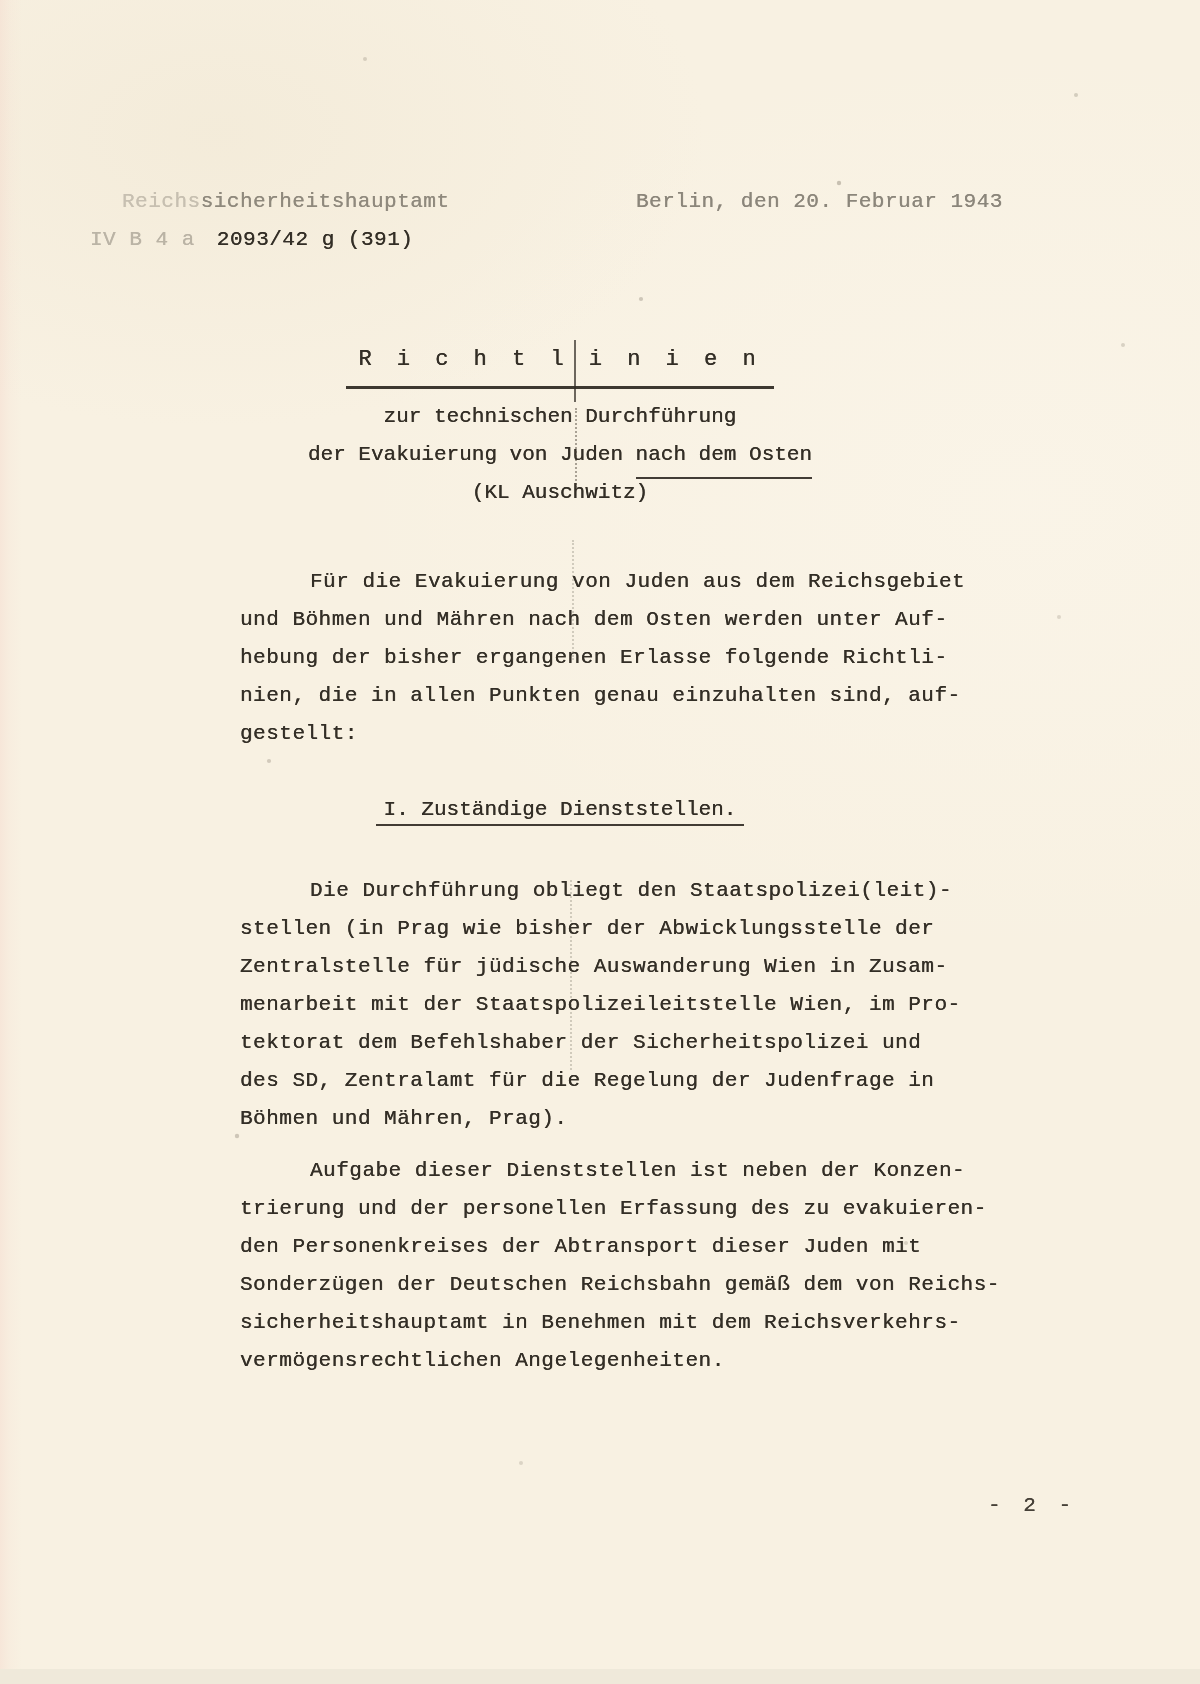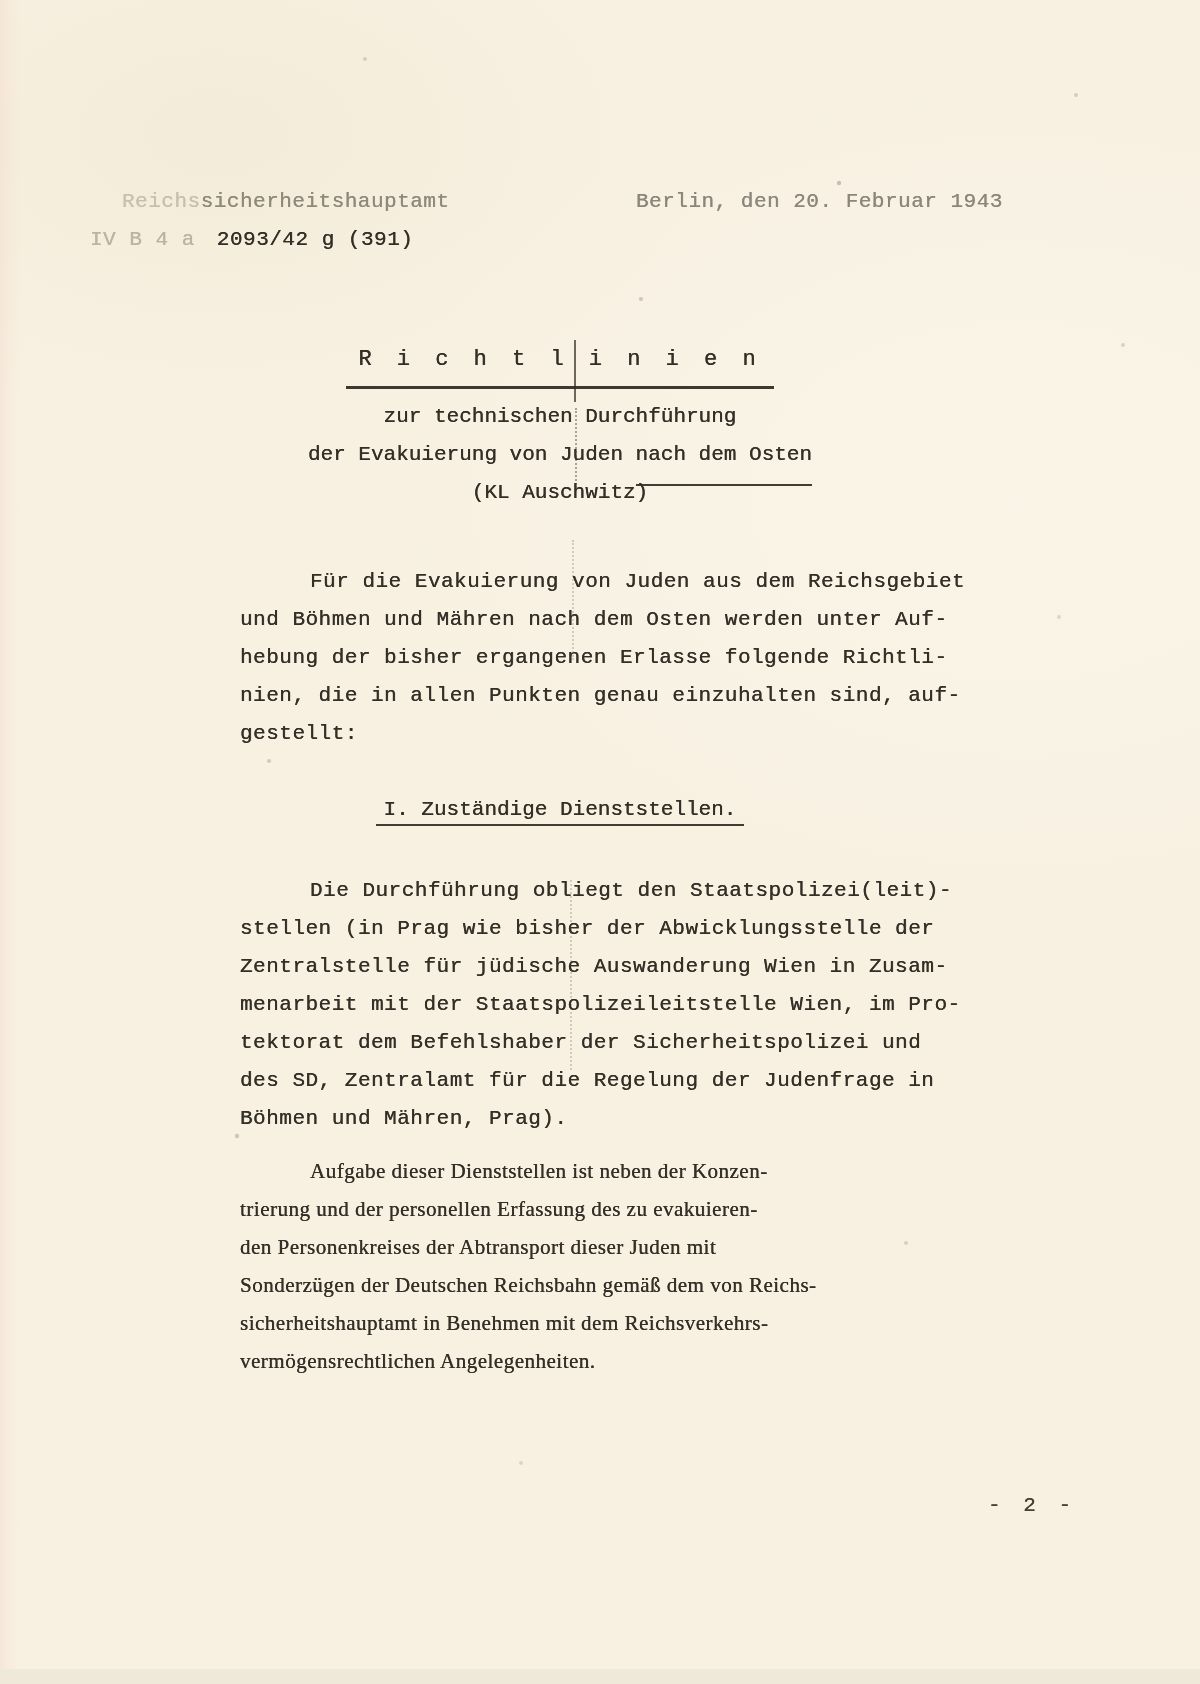--- a/index.html
+++ b/index.html
@@ -28,29 +28,29 @@
   
   .hdr-line1{left:122px;top:190px;font-size:21px;letter-spacing:0.5px;opacity:0.52;filter:blur(0.45px);}
   .hdr-line1 .lead{opacity:0.45;}
   .hdr-line2{left:90px;top:228px;font-size:21px;letter-spacing:0.5px;}
   .hdr-line2 .lead{opacity:0.30;filter:blur(0.5px);margin-right:22px;}
   .hdr-date{left:620px;top:190px;font-size:21px;letter-spacing:0.5px;opacity:0.55;filter:blur(0.4px);margin-left:16px;}
   
   .title-block{left:60px;top:341px;width:1000px;text-align:center;font-size:21px;line-height:38px;}
   .title-main{display:inline-block;font-size:22px;letter-spacing:6px;border-bottom:3px solid rgba(45,40,33,0.92);padding:0 12px 7px 12px;}
   .title-sub1{margin-top:9px;}
-  .u{border-bottom:2px solid rgba(45,40,33,0.9);padding-bottom:18px;}
+  .u{border-bottom:2px solid rgba(45,40,33,0.9);padding-bottom:11px;}
   
   .sec-head{left:60px;top:798px;width:1000px;text-align:center;font-size:21px;}
   .sec-head span{border-bottom:2.5px solid rgba(45,40,33,0.9);padding:0 8px 3px 8px;margin-top:39px;}
   
   .para{left:240px;font-size:21px;letter-spacing:0.5px;line-height:38px;}
   .p1{top:563px;}
   .p2{top:872px;}
-  .p3{top:1152px;font-family:Liberation Serif, serif;}
+  .p3{top:1152px;}
   .indent{padding-left:70px;}
   
   .pagenum{left:988px;top:1494px;font-size:21px;letter-spacing:5px;opacity:0.9;}
   
   .crease-dark{left:574px;top:340px;width:0;height:62px;border-left:2.5px solid rgba(48,43,35,0.7);}
   .crease-dot1{left:575px;top:408px;width:0;height:80px;border-left:2px dotted rgba(70,62,50,0.45);}
   .crease-dot2{left:572px;top:540px;width:0;height:120px;border-left:2px dotted rgba(70,62,50,0.22);}
   .crease-dot3{left:570px;top:880px;width:0;height:190px;border-left:2px dotted rgba(70,62,50,0.22);}
   
   .specks{left:0;top:0;width:2px;height:2px;background:transparent;border-radius:50%;

